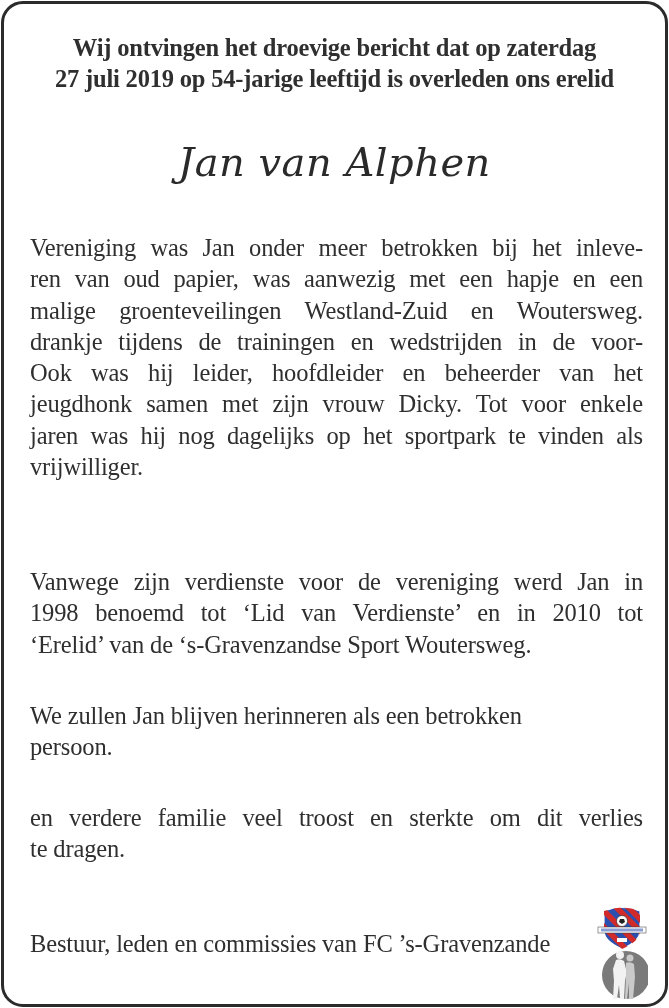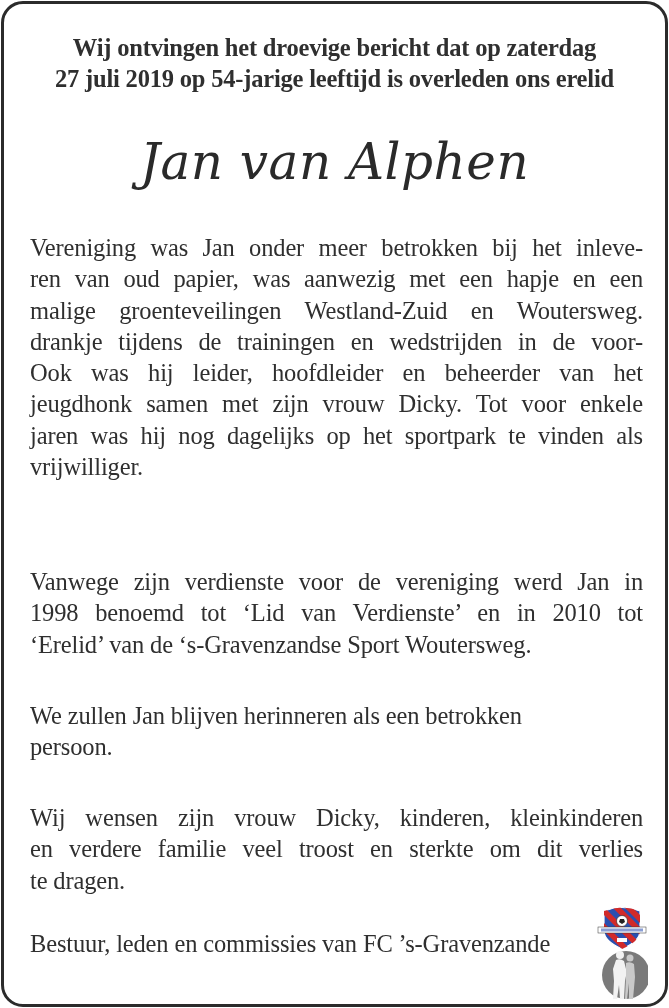--- a/index.html
+++ b/index.html
@@ -39,21 +39,21 @@
     .intro .line { display: block; white-space: nowrap; font-weight: bold; }
 
     .name {
       position: absolute;
       left: 0;
       top: 132px;
       width: 669px;
       text-align: center;
       font-family: "DejaVu Serif", "Liberation Serif", serif;
       font-style: italic;
-      font-size: 50px;
+      font-size: 40px;
       line-height: 60px;
       color: #2a2a2a;
       letter-spacing: 0.5px;
     }
 
     .body-text {
       position: absolute;
       left: 30px;
       width: 613px;
       font-family: "Liberation Serif", "DejaVu Serif", serif;
@@ -115,21 +115,20 @@
   <span class="line">1998 benoemd tot ‘Lid van Verdienste’ en in 2010 tot</span>
   <span class="line last">‘Erelid’ van de ‘s-Gravenzandse Sport Woutersweg.</span>
 </div>
 
 <div class="body-text p3">
   <span class="line last">We zullen Jan blijven herinneren als een betrokken</span>
   <span class="line last">persoon.</span>
 </div>
 
 <div class="body-text p4">
-  <span class="line">Wij wensen zijn vrouw Dicky, kinderen, kleinkinderen</span>
   <span class="line">en verdere familie veel troost en sterkte om dit verlies</span>
   <span class="line last">te dragen.</span>
 </div>
 
 <div class="body-text p5">
   <span class="line last">Bestuur, leden en commissies van FC ’s-Gravenzande</span>
 </div>
 
 <div class="logo">
   <svg width="52" height="100" viewBox="0 0 52 100" xmlns="http://www.w3.org/2000/svg">

